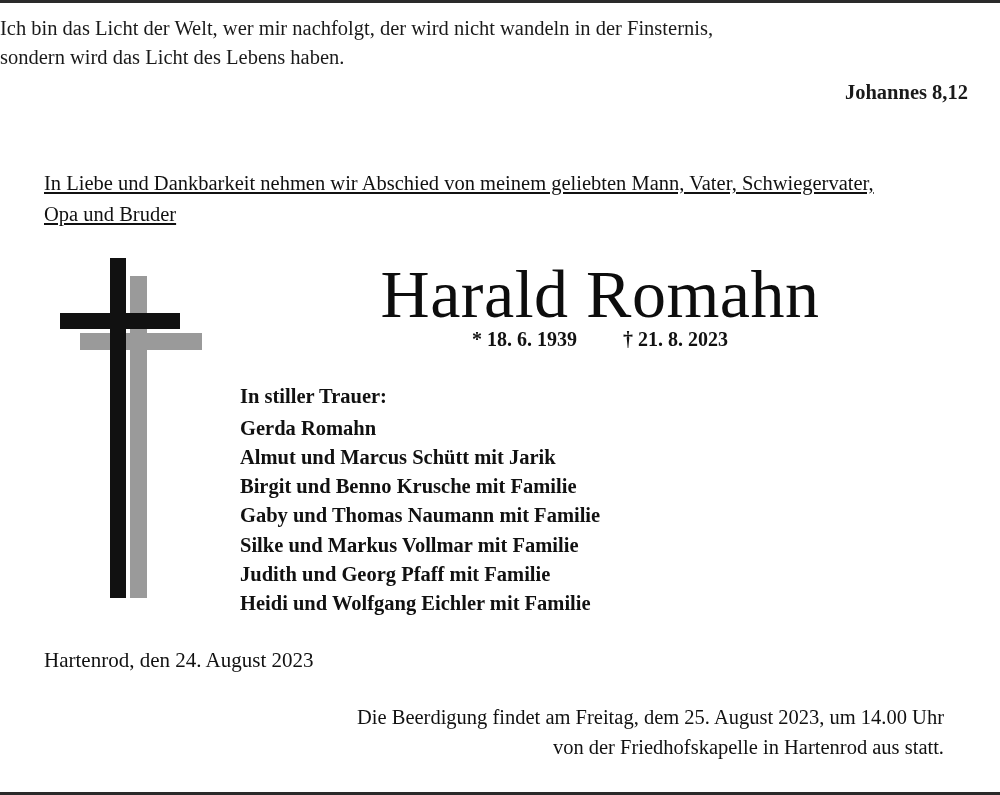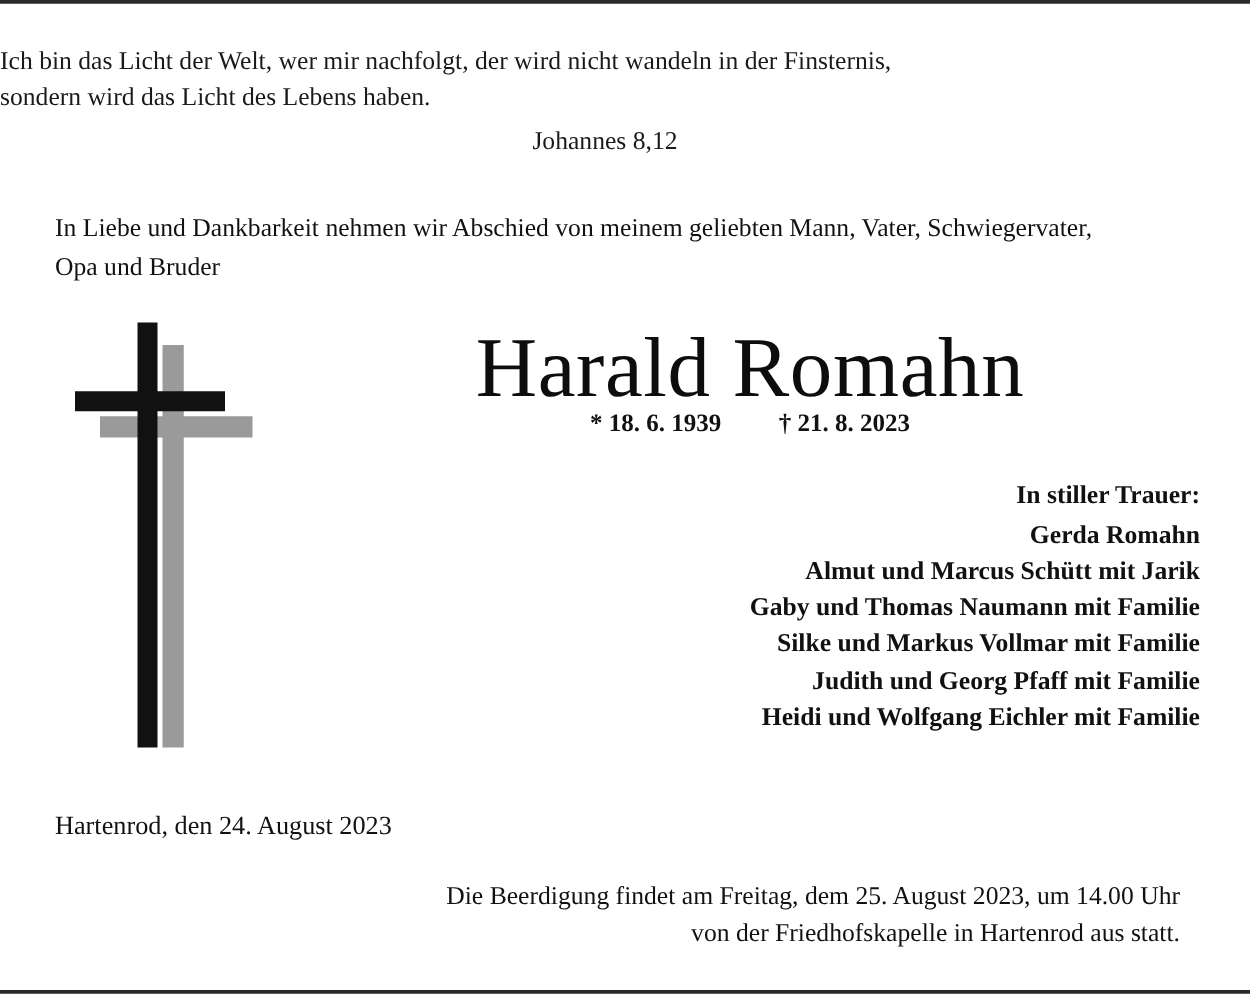--- a/index.html
+++ b/index.html
@@ -33,45 +33,47 @@
   }
   .frame-top {
     position: absolute;
     top: 0; left: 0; right: 0;
     height: 3px;
     background: #2a2a2a;
   }
 
   .verse {
     position: absolute;
-    top: 35px;
+    top: 14px;
     right: 32px;
     text-align: left;
     font-size: 20.5px;
     line-height: 1.42;
     color: #1a1a1a;
   }
   .verse .line {
     white-space: nowrap;
   }
   .verse .source {
     display: block;
-    text-align: center;
+    text-align: right;
     margin-top: 6px;
     font-size: 20.5px;
+    font-weight: bold;
   }
 
   .intro {
     position: absolute;
     top: 168px;
     left: 44px;
     width: 830px;
     font-size: 20.5px;
     line-height: 1.5;
     color: #111111;
+    text-decoration: underline;
   }
 
   .cross-wrap {
     position: absolute;
     left: 52px;
     top: 258px;
     width: 165px;
     height: 345px;
   }
   
@@ -132,21 +134,21 @@
   .dates .gap {
     display: inline-block;
     width: 36px;
   }
 
   .mourners {
     position: absolute;
     top: 382px;
     left: 240px;
     width: 720px;
-    text-align: right;
+    text-align: left;
     font-size: 20.5px;
     font-weight: bold;
     line-height: 1.42;
     color: #111111;
   }
   .mourners .heading {
     display: block;
     margin-bottom: 3px;
   }
   .mourners .m {
@@ -202,20 +204,21 @@
   <div class="dates">
     <span>* 18. 6. 1939</span>
     <span class="gap"></span>
     <span>† 21. 8. 2023</span>
   </div>
 
   <div class="mourners">
     <span class="heading">In stiller Trauer:</span>
     <span class="m">Gerda Romahn</span>
     <span class="m">Almut und Marcus Schütt mit Jarik</span>
+    <span class="m">Birgit und Benno Krusche mit Familie</span>
     <span class="m">Gaby und Thomas Naumann mit Familie</span>
     <span class="m">Silke und Markus Vollmar mit Familie</span>
     <span class="m">Judith und Georg Pfaff mit Familie</span>
     <span class="m">Heidi und Wolfgang Eichler mit Familie</span>
   </div>
 
   <div class="place-date">Hartenrod, den 24. August 2023</div>
 
   <div class="funeral">
     <span class="line">Die Beerdigung findet am Freitag, dem 25. August 2023, um 14.00 Uhr</span>

